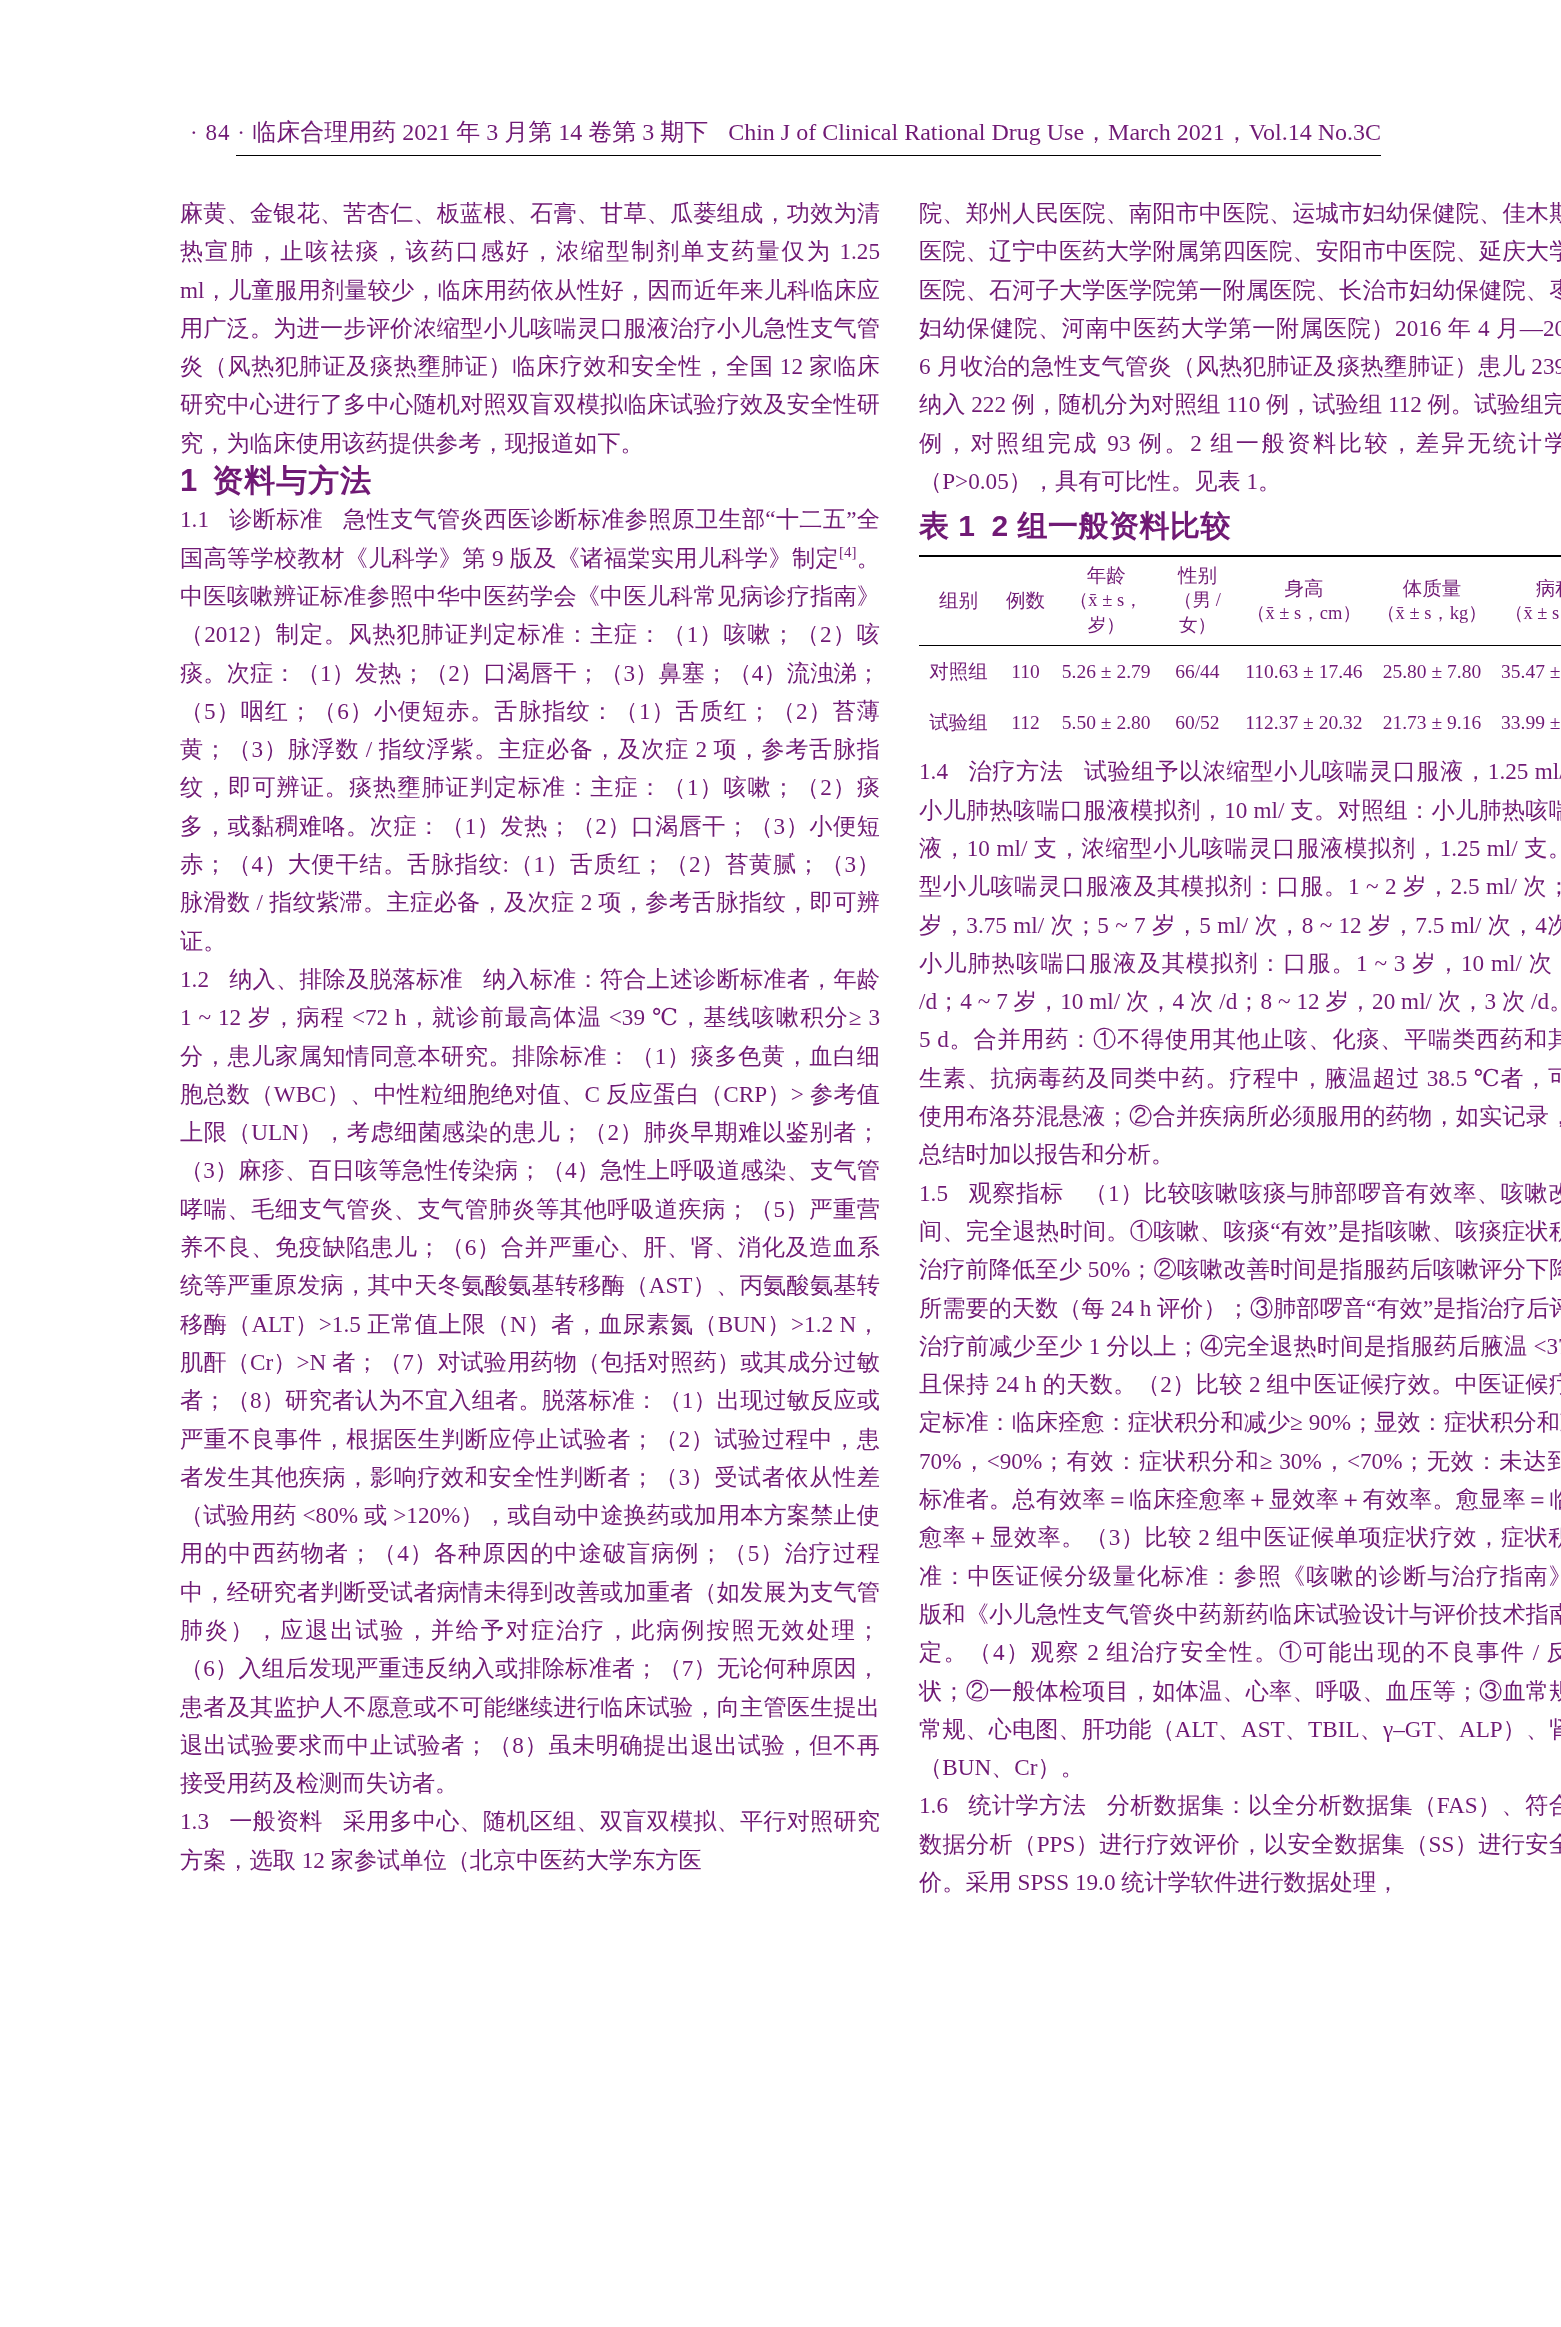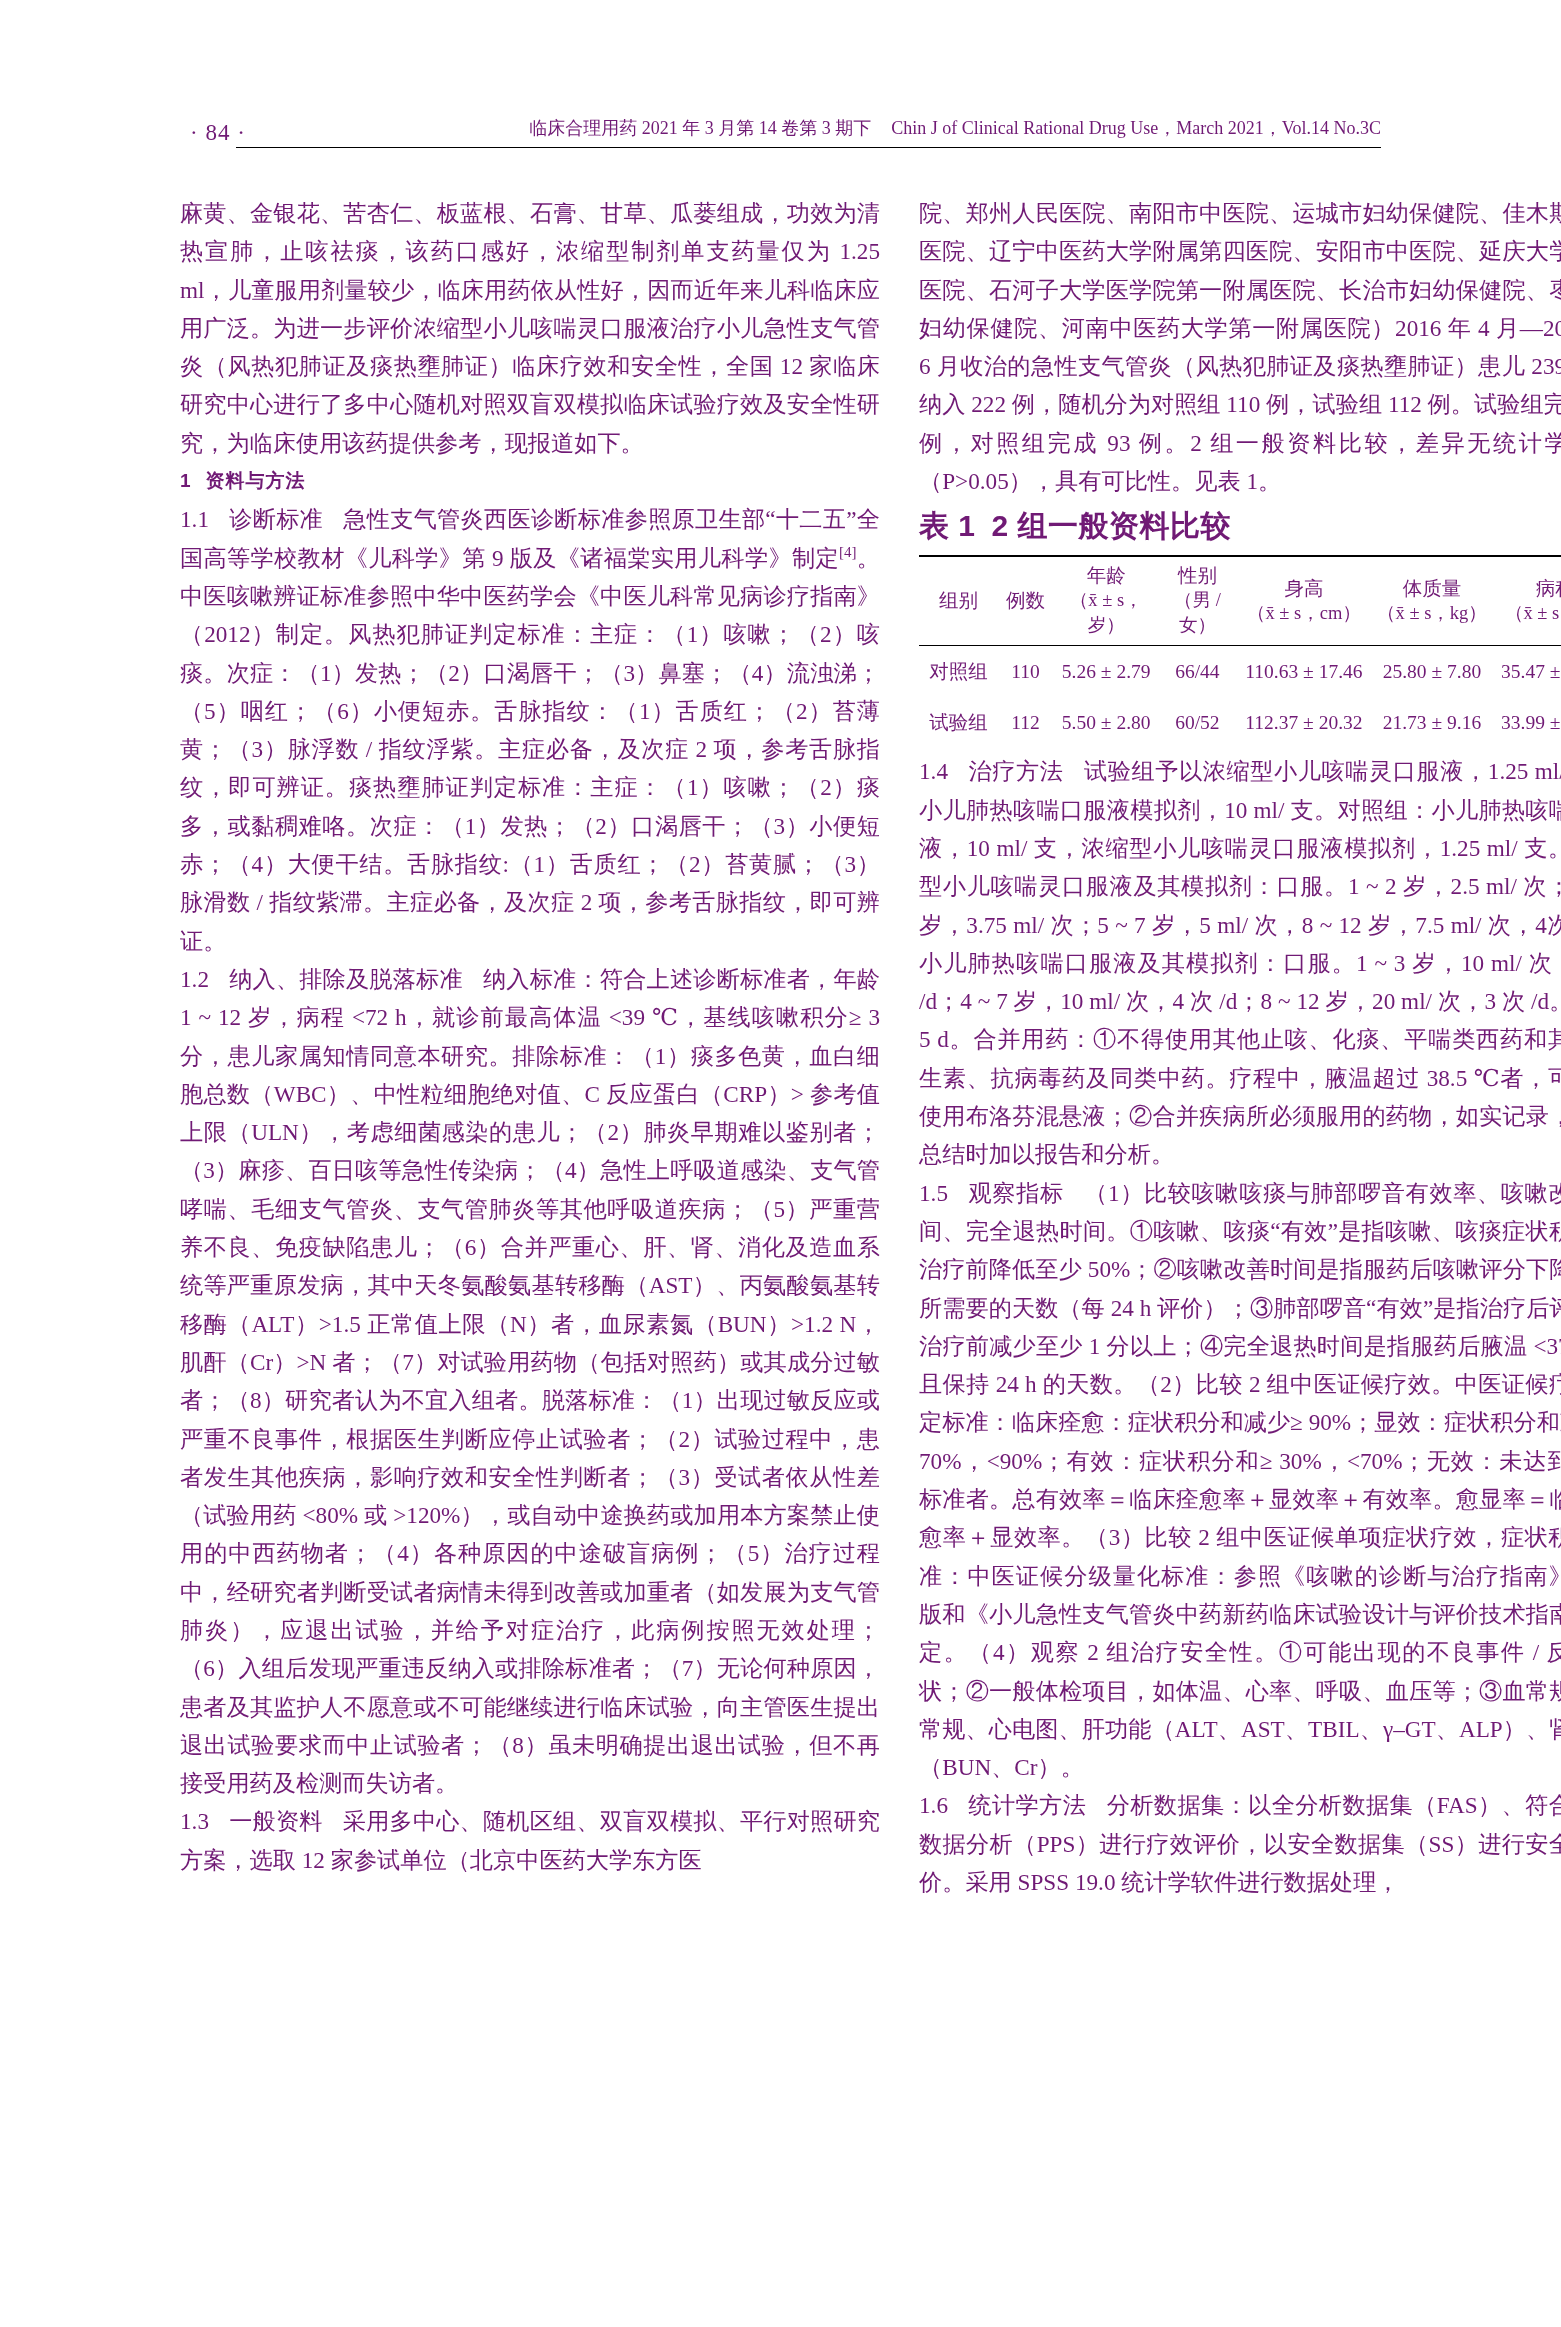--- a/index.html
+++ b/index.html
@@ -33,21 +33,21 @@
     font-size: 23px;
     letter-spacing: 1px;
     font-family: "Liberation Serif", serif;
   }
   .head-right {
     position: absolute;
     right: 0;
     top: 0;
     width: 1145px;
     text-align: right;
-    font-size: 18px;
+    font-size: 24px;
     padding-bottom: 7px;
     border-bottom: 1.6px solid #000;
     white-space: nowrap;
   }
   .head-cn { font-family: "Liberation Serif", "DejaVu Serif", serif; }
   .head-en { font-family: "Liberation Serif", serif; }
 
   
   .columns {
     position: absolute;
@@ -70,21 +70,21 @@
     font-size: 23.2px;
     line-height: 38.3px;
     text-align: justify;
     text-justify: inter-ideograph;
     letter-spacing: 0px;
     text-indent: 0;
   }
 
   h2.sec {
     margin: 0;
-    font-size: 19px;
+    font-size: 31px;
     line-height: 38.3px;
     font-weight: bold;
     font-family: "Liberation Sans", "DejaVu Sans", sans-serif;
     letter-spacing: 1px;
   }
   .sec-num { margin-right: 14px; }
   .gap { display: inline-block; width: 20px; }
 
   sup.ref {
     font-size: 15px;

